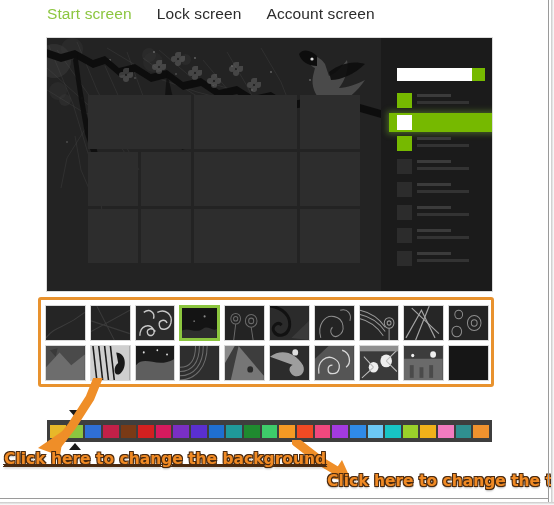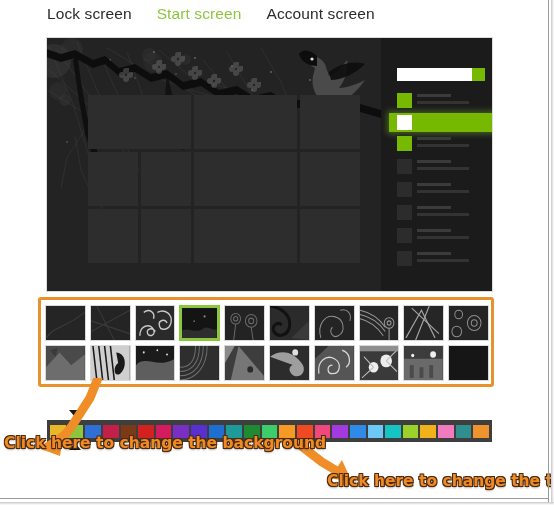--- a/index.html
+++ b/index.html
@@ -254,31 +254,31 @@
     font-size: 15.5px;
     color: #f08a24;
     white-space: nowrap;
     -webkit-text-stroke: 0.9px #4a2a10;
     paint-order: stroke fill;
     text-shadow:
       -1px -1px 0 #4a2a10,  1px -1px 0 #4a2a10,
       -1px  1px 0 #4a2a10,  1px  1px 0 #4a2a10,
        0px  2px 2px rgba(0,0,0,.35);
   }
-  #callout-bg   { left: 4px;   top: 434px; }
+  #callout-bg   { left: 4px;   top: 450px; text-decoration: underline; }
   #callout-theme{ left: 327px; top: 472px; }
 </style>
 </head>
 <body>
 
 <div id="page">
 
   <div id="tabs">
+    <div class="tab active">Start screen</div>
     <div class="tab">Lock screen</div>
-    <div class="tab active">Start screen</div>
     <div class="tab">Account screen</div>
   </div>
 
   <div id="preview">
 
     <div id="preview-left">
 
       <div class="bokeh" style="left:-10px;top:6px;width:34px;height:34px;"></div>
       <div class="bokeh" style="left:14px;top:0px;width:22px;height:22px;opacity:.35;"></div>
       <div class="bokeh" style="left:2px;top:44px;width:18px;height:18px;opacity:.3;"></div>

